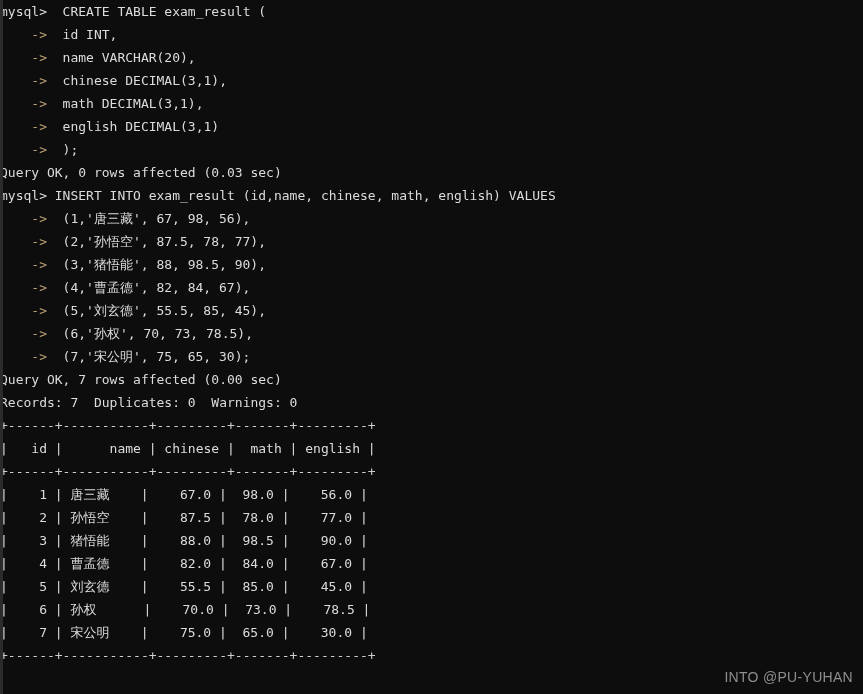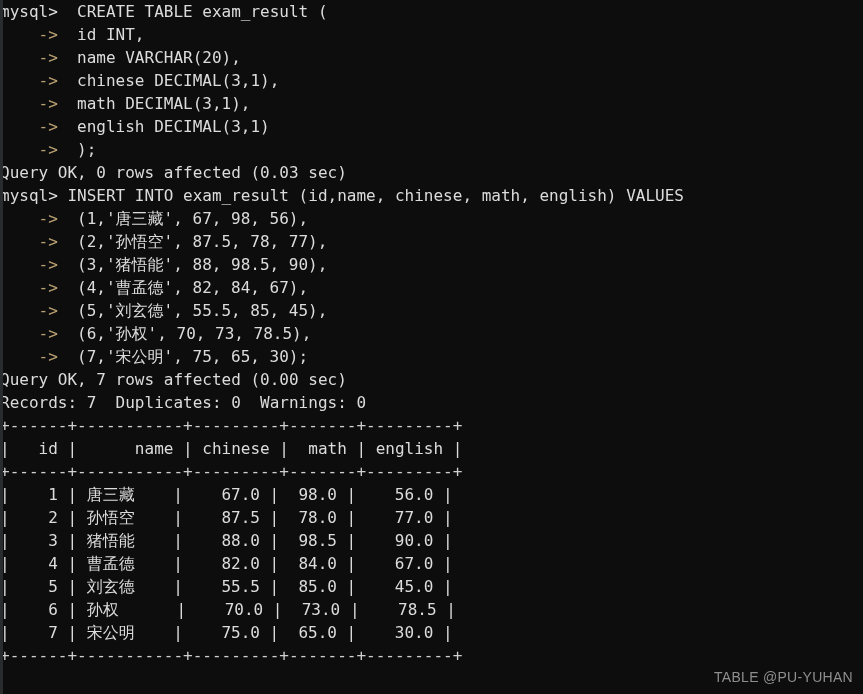--- a/index.html
+++ b/index.html
@@ -40,21 +40,21 @@
     pointer-events: none;
   }
 
   #console-output {
     position: absolute;
     left: 0;
     top: 0;
     width: 863px;
     white-space: pre;
     font-family: "DejaVu Sans Mono", "Liberation Mono", monospace;
-    font-size: 16px;
+    font-size: 13px;
     line-height: 23px;
     color: #d8d8d8;
     z-index: 2;
   }
 
   .line {
     height: 23px;
     white-space: pre;
     display: block;
   }
@@ -77,15 +77,15 @@
 </style>
 </head>
 <body>
 
 <div id="terminal">
 
   <div id="left-edge"></div>
 
   <div id="console-output"><div class="line"><span class="txt">mysql&gt;</span><span class="txt">  CREATE TABLE exam_result (</span></div><div class="line"><span class="cont-arrow">    -&gt;</span><span class="txt">  id INT,</span></div><div class="line"><span class="cont-arrow">    -&gt;</span><span class="txt">  name VARCHAR(20),</span></div><div class="line"><span class="cont-arrow">    -&gt;</span><span class="txt">  chinese DECIMAL(3,1),</span></div><div class="line"><span class="cont-arrow">    -&gt;</span><span class="txt">  math DECIMAL(3,1),</span></div><div class="line"><span class="cont-arrow">    -&gt;</span><span class="txt">  english DECIMAL(3,1)</span></div><div class="line"><span class="cont-arrow">    -&gt;</span><span class="txt">  );</span></div><div class="line"><span class="txt">Query OK, 0 rows affected (0.03 sec)</span></div><div class="line"><span class="txt">mysql&gt;</span><span class="txt"> INSERT INTO exam_result (id,name, chinese, math, english) VALUES</span></div><div class="line"><span class="cont-arrow">    -&gt;</span><span class="txt">  (1,'唐三藏', 67, 98, 56),</span></div><div class="line"><span class="cont-arrow">    -&gt;</span><span class="txt">  (2,'孙悟空', 87.5, 78, 77),</span></div><div class="line"><span class="cont-arrow">    -&gt;</span><span class="txt">  (3,'猪悟能', 88, 98.5, 90),</span></div><div class="line"><span class="cont-arrow">    -&gt;</span><span class="txt">  (4,'曹孟德', 82, 84, 67),</span></div><div class="line"><span class="cont-arrow">    -&gt;</span><span class="txt">  (5,'刘玄德', 55.5, 85, 45),</span></div><div class="line"><span class="cont-arrow">    -&gt;</span><span class="txt">  (6,'孙权', 70, 73, 78.5),</span></div><div class="line"><span class="cont-arrow">    -&gt;</span><span class="txt">  (7,'宋公明', 75, 65, 30);</span></div><div class="line"><span class="txt">Query OK, 7 rows affected (0.00 sec)</span></div><div class="line"><span class="txt">Records: 7  Duplicates: 0  Warnings: 0</span></div><div class="line"><span class="rule">+------+-----------+---------+-------+---------+</span></div><div class="line"><span class="txt">|   id |      name | chinese |  math | english |</span></div><div class="line"><span class="rule">+------+-----------+---------+-------+---------+</span></div><div class="line"><span class="txt">|    1 | 唐三藏    |    67.0 |  98.0 |    56.0 |</span></div><div class="line"><span class="txt">|    2 | 孙悟空    |    87.5 |  78.0 |    77.0 |</span></div><div class="line"><span class="txt">|    3 | 猪悟能    |    88.0 |  98.5 |    90.0 |</span></div><div class="line"><span class="txt">|    4 | 曹孟德    |    82.0 |  84.0 |    67.0 |</span></div><div class="line"><span class="txt">|    5 | 刘玄德    |    55.5 |  85.0 |    45.0 |</span></div><div class="line"><span class="txt">|    6 | 孙权      |    70.0 |  73.0 |    78.5 |</span></div><div class="line"><span class="txt">|    7 | 宋公明    |    75.0 |  65.0 |    30.0 |</span></div><div class="line"><span class="rule">+------+-----------+---------+-------+---------+</span></div></div>
 
-  <div id="watermark">TABLE @PU-YUHAN</div>
+  <div id="watermark">INTO @PU-YUHAN</div>
 
 </div>
 
 </body></html>

